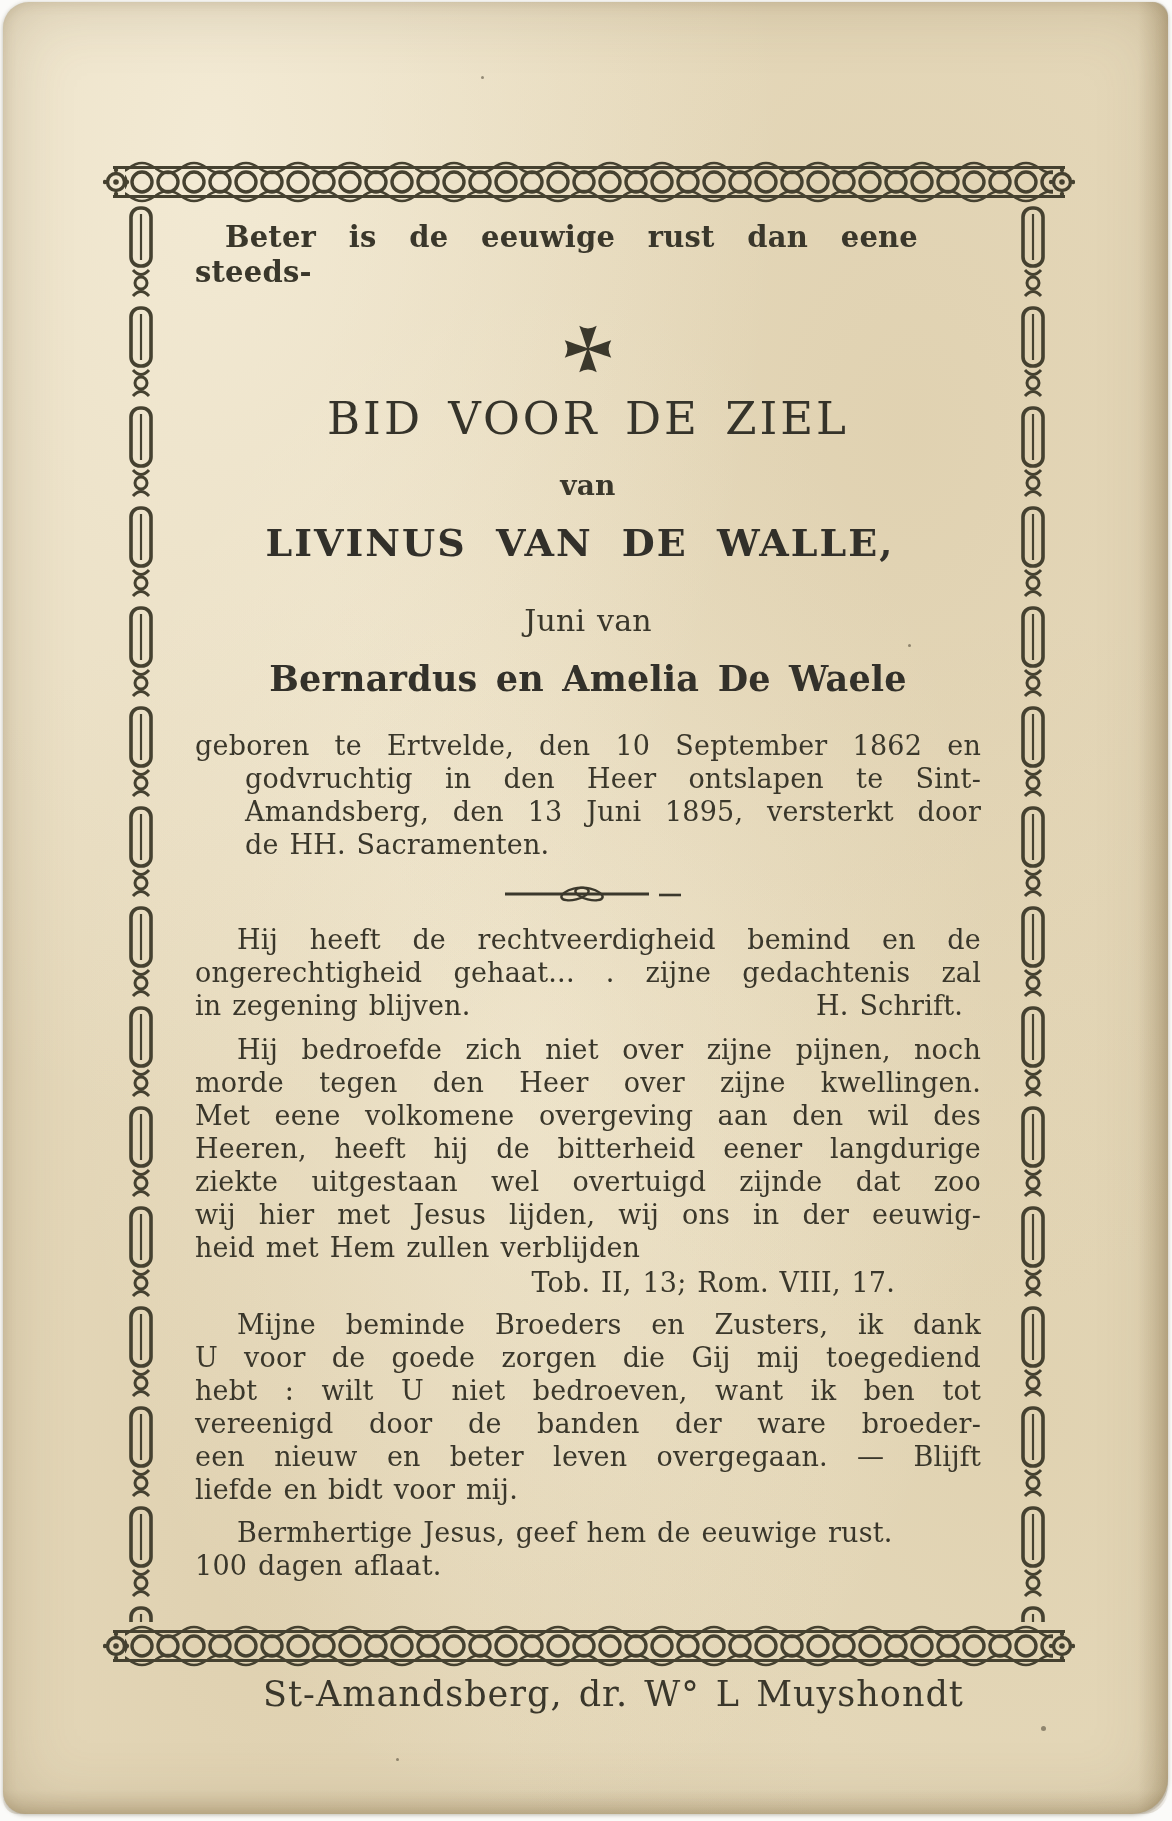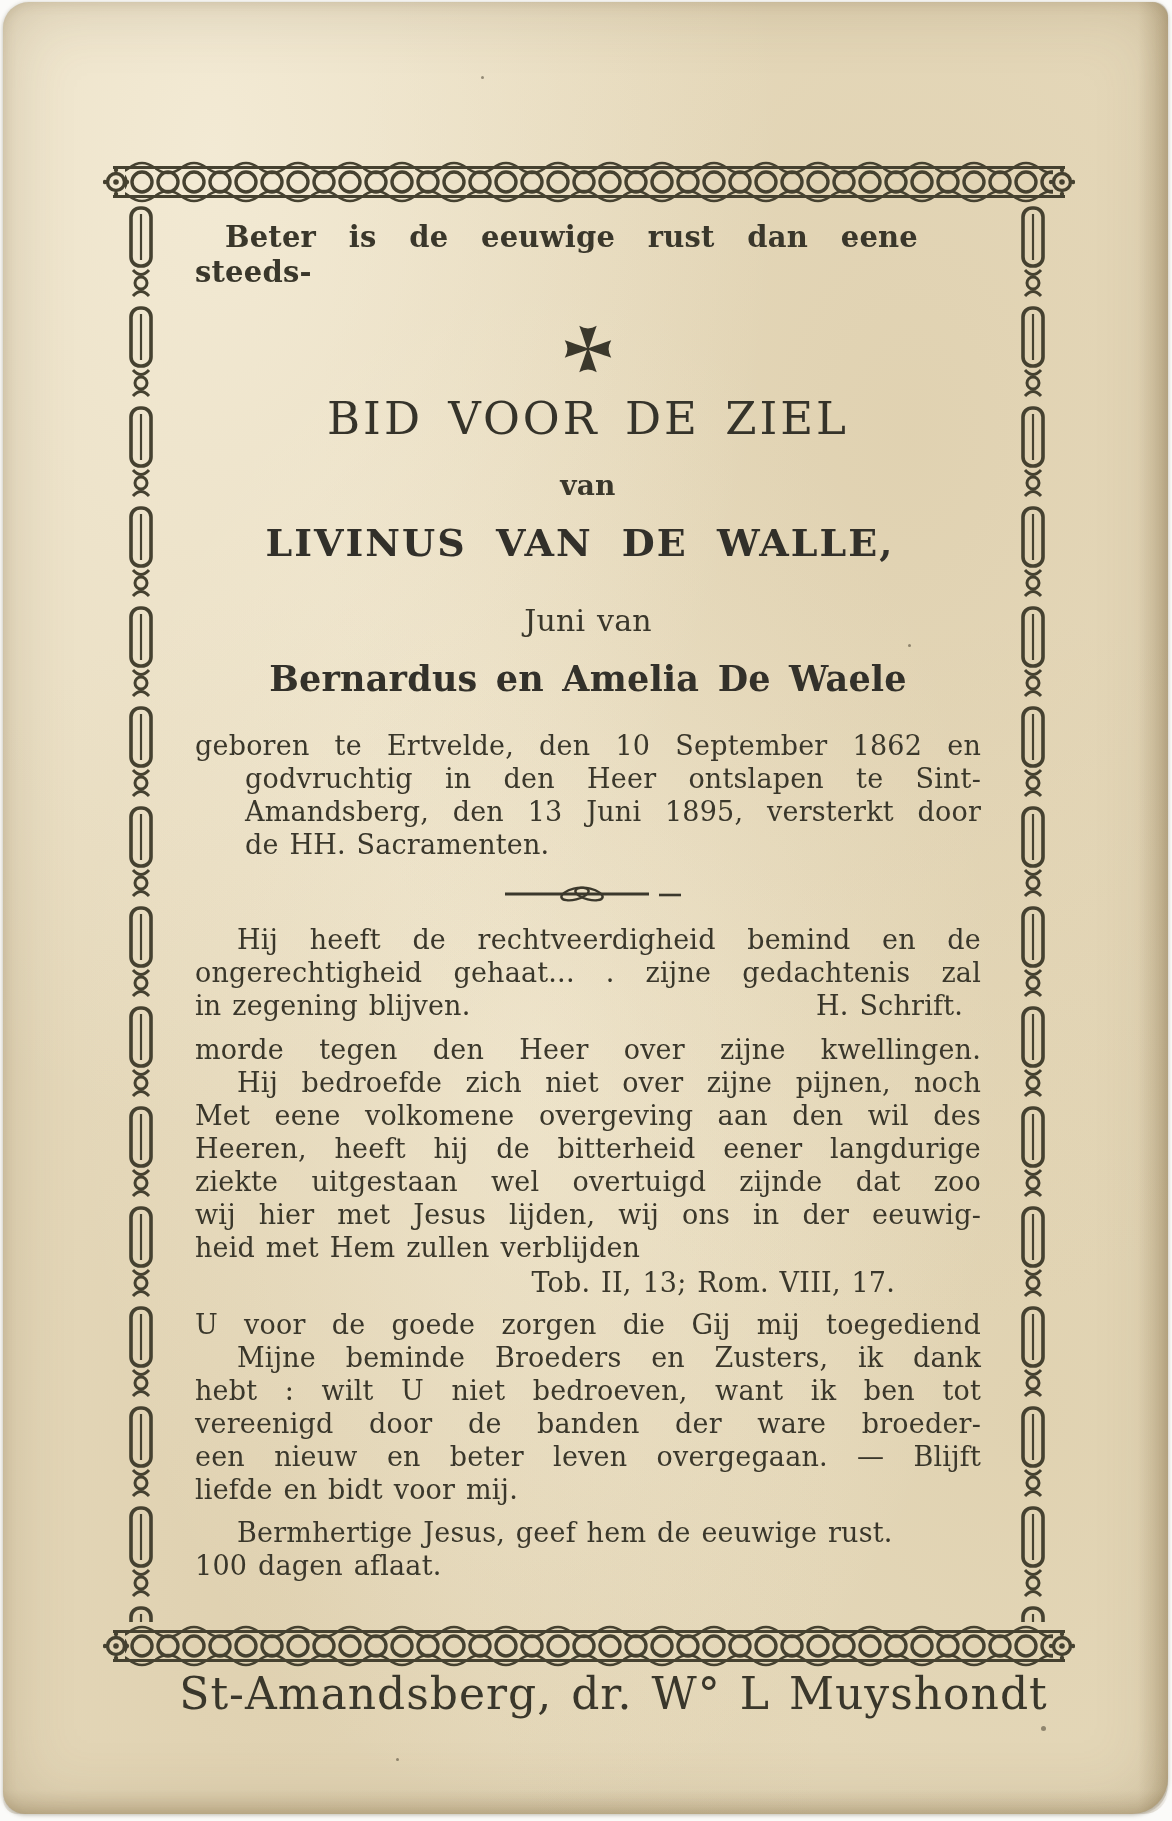--- a/index.html
+++ b/index.html
@@ -77,21 +77,21 @@
   .p1{margin-top:20px;}
   .p2{margin-top:11px;}
   .p1 .cite-right{padding-right:18px;}
   .scripture{margin-top:2px;text-align:right;padding-right:86px;}
   .p3{margin-top:9px;}
   .prayer{margin-top:10px;}
   .indulgence{text-align:left;padding-right:46px;}
 
   .footer{
     position:absolute;left:0;right:0;top:1674px;text-align:center;
-    font-size:44px;line-height:36px;color:#3a372b;
+    font-size:35px;line-height:36px;color:#3a372b;
     letter-spacing:1px;word-spacing:4px;padding-left:56px;
   }
 </style>
 </head>
 <body>
 
 <div class="card">
 
   <div class="frame">
     <svg class="band-top" width="972" height="48" viewBox="0 0 972 48">
@@ -222,33 +222,33 @@
     <div class="p1">
       <div class="jl ind">Hij heeft de rechtveerdigheid bemind en de</div>
       <div class="jl">ongerechtigheid gehaat... . zijne gedachtenis zal</div>
       <div class="split">
         <span>in zegening blijven.</span>
         <span class="cite-right">H. Schrift.</span>
       </div>
     </div>
 
     <div class="p2">
+      <div class="jl ind">Hij bedroefde zich niet over zijne pijnen, noch</div>
       <div class="jl">morde tegen den Heer over zijne kwellingen.</div>
-      <div class="jl ind">Hij bedroefde zich niet over zijne pijnen, noch</div>
       <div class="jl">Met eene volkomene overgeving aan den wil des</div>
       <div class="jl">Heeren, heeft hij de bitterheid eener langdurige</div>
       <div class="jl">ziekte uitgestaan wel overtuigd zijnde dat zoo</div>
       <div class="jl">wij hier met Jesus lijden, wij ons in der eeuwig-</div>
       <div class="plain">heid met Hem zullen verblijden</div>
     </div>
     <div class="scripture">Tob. II, 13; Rom. VIII, 17.</div>
 
     <div class="p3">
+      <div class="jl ind">Mijne beminde Broeders en Zusters, ik dank</div>
       <div class="jl">U voor de goede zorgen die Gij mij toegediend</div>
-      <div class="jl ind">Mijne beminde Broeders en Zusters, ik dank</div>
       <div class="jl">hebt : wilt U niet bedroeven, want ik ben tot</div>
       <div class="jl">vereenigd door de banden der ware broeder-</div>
       <div class="jl">een nieuw en beter leven overgegaan. — Blijft</div>
       <div class="plain">liefde en bidt voor mij.</div>
     </div>
 
     <div class="prayer">
       <div class="plain ind">Bermhertige Jesus, geef hem de eeuwige rust.</div>
       <div class="indulgence">100 dagen aflaat.</div>
     </div>

